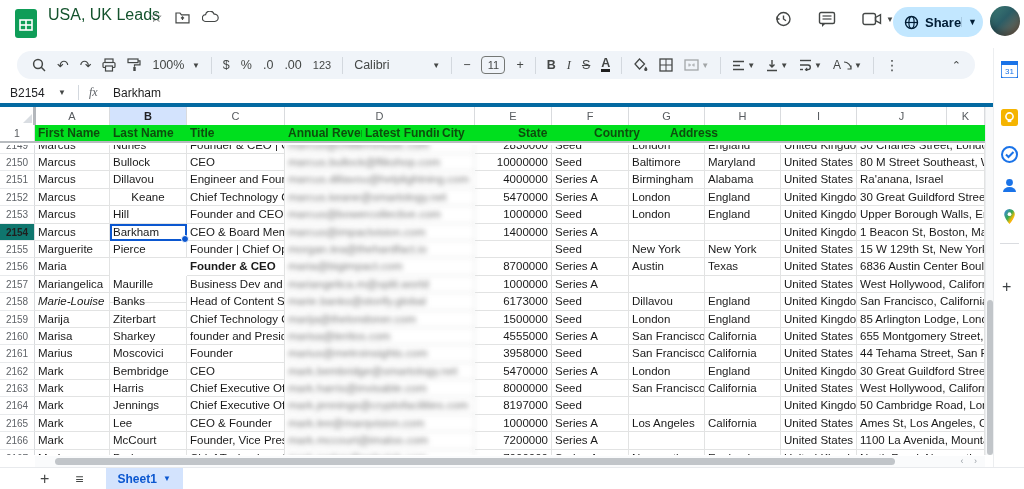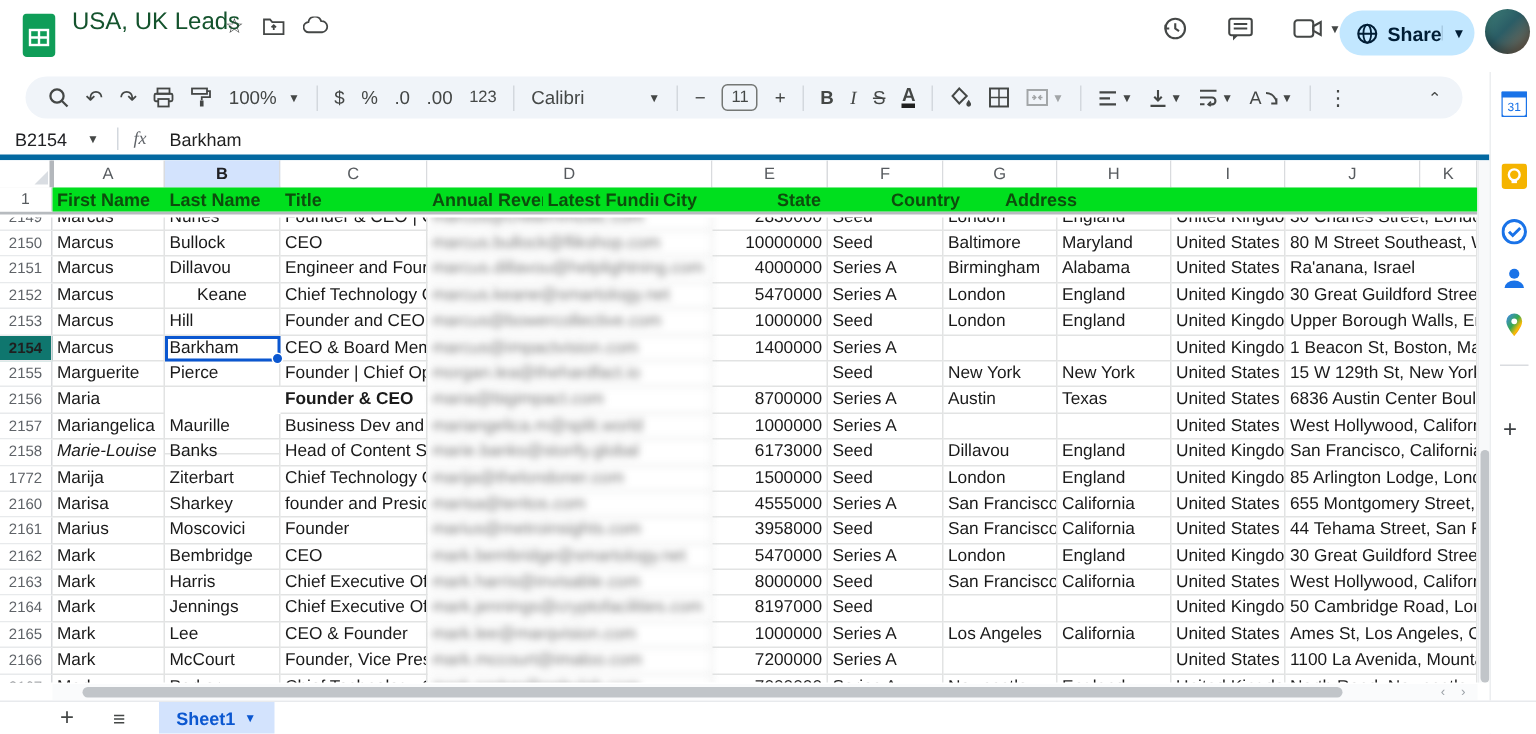--- a/index.html
+++ b/index.html
@@ -422,21 +422,21 @@
           <div class="c" style="width: 98px;">Head of Content Stra</div>
           <div class="c blur" style="width: 190px;">marie.banks@storify.global</div>
           <div class="c num" style="width: 77px;">6173000</div>
           <div class="c" style="width: 77px;">Seed</div>
           <div class="c" style="width: 76px;">Dillavou</div>
           <div class="c" style="width: 76px;">England</div>
           <div class="c" style="width: 76px;">United Kingdom</div>
           <div class="c" style="width: 128px;">San Francisco, California, U</div>
         </div>
         <div class="r">
-          <div class="rh">1772</div>
+          <div class="rh">2159</div>
           <div class="c" style="width: 75px;">Marija</div>
           <div class="c" style="width: 77px;">Ziterbart</div>
           <div class="c" style="width: 98px;">Chief Technology Off</div>
           <div class="c blur" style="width: 190px;">marija@thelondoner.com</div>
           <div class="c num" style="width: 77px;">1500000</div>
           <div class="c" style="width: 77px;">Seed</div>
           <div class="c" style="width: 76px;">London</div>
           <div class="c" style="width: 76px;">England</div>
           <div class="c" style="width: 76px;">United Kingdom</div>
           <div class="c" style="width: 128px;">85 Arlington Lodge, Londor</div>

